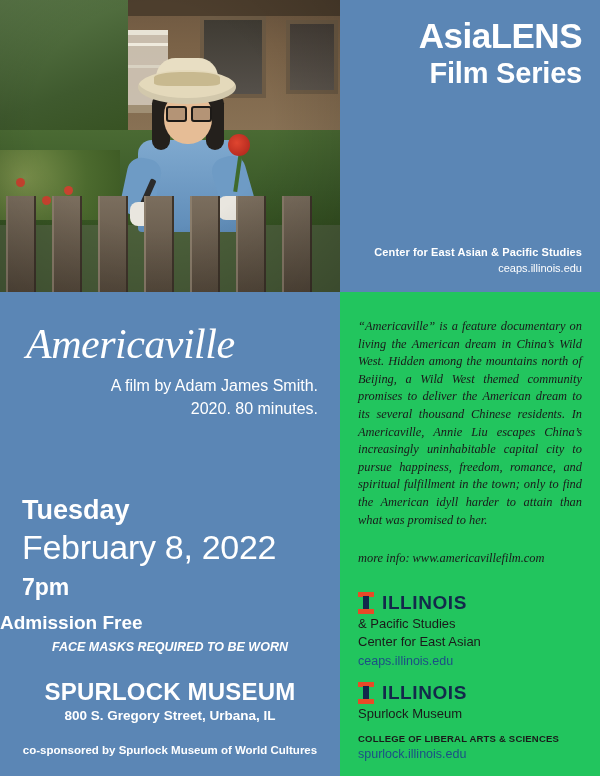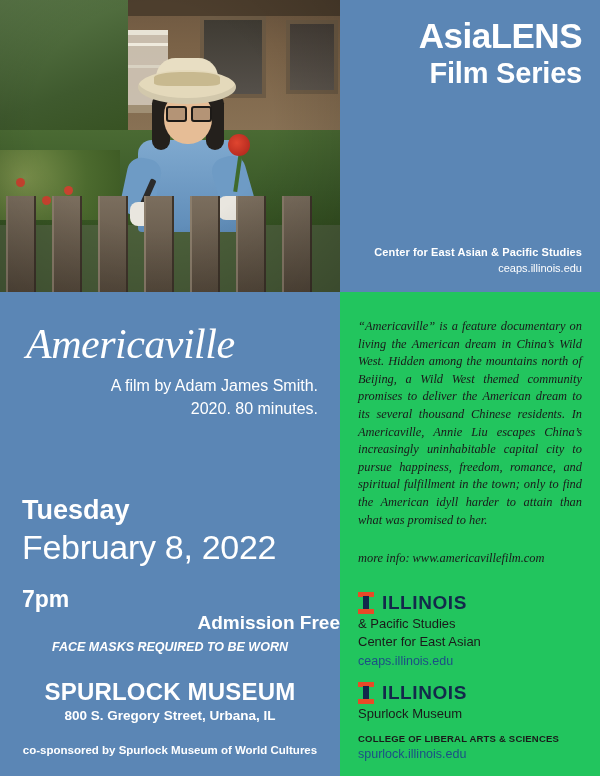--- a/index.html
+++ b/index.html
@@ -283,27 +283,27 @@
     font-size: 34px;
     font-weight: normal;
     display: block;
     margin-top: 6px;
     letter-spacing: -0.3px;
   }
   .date-time {
     font-size: 23px;
     font-weight: bold;
     display: block;
-    margin-top: 24px;
+    margin-top: 12px;
   }
   .admission {
     position: absolute;
     left: 0; top: 320px;
     width: 340px;
-    text-align: right;
+    text-align: left;
     font-size: 19px;
     font-weight: bold;
   }
   .masks {
     position: absolute;
     left: 0; top: 348px;
     width: 340px;
     text-align: center;
     font-size: 12.5px;
     font-weight: bold;

